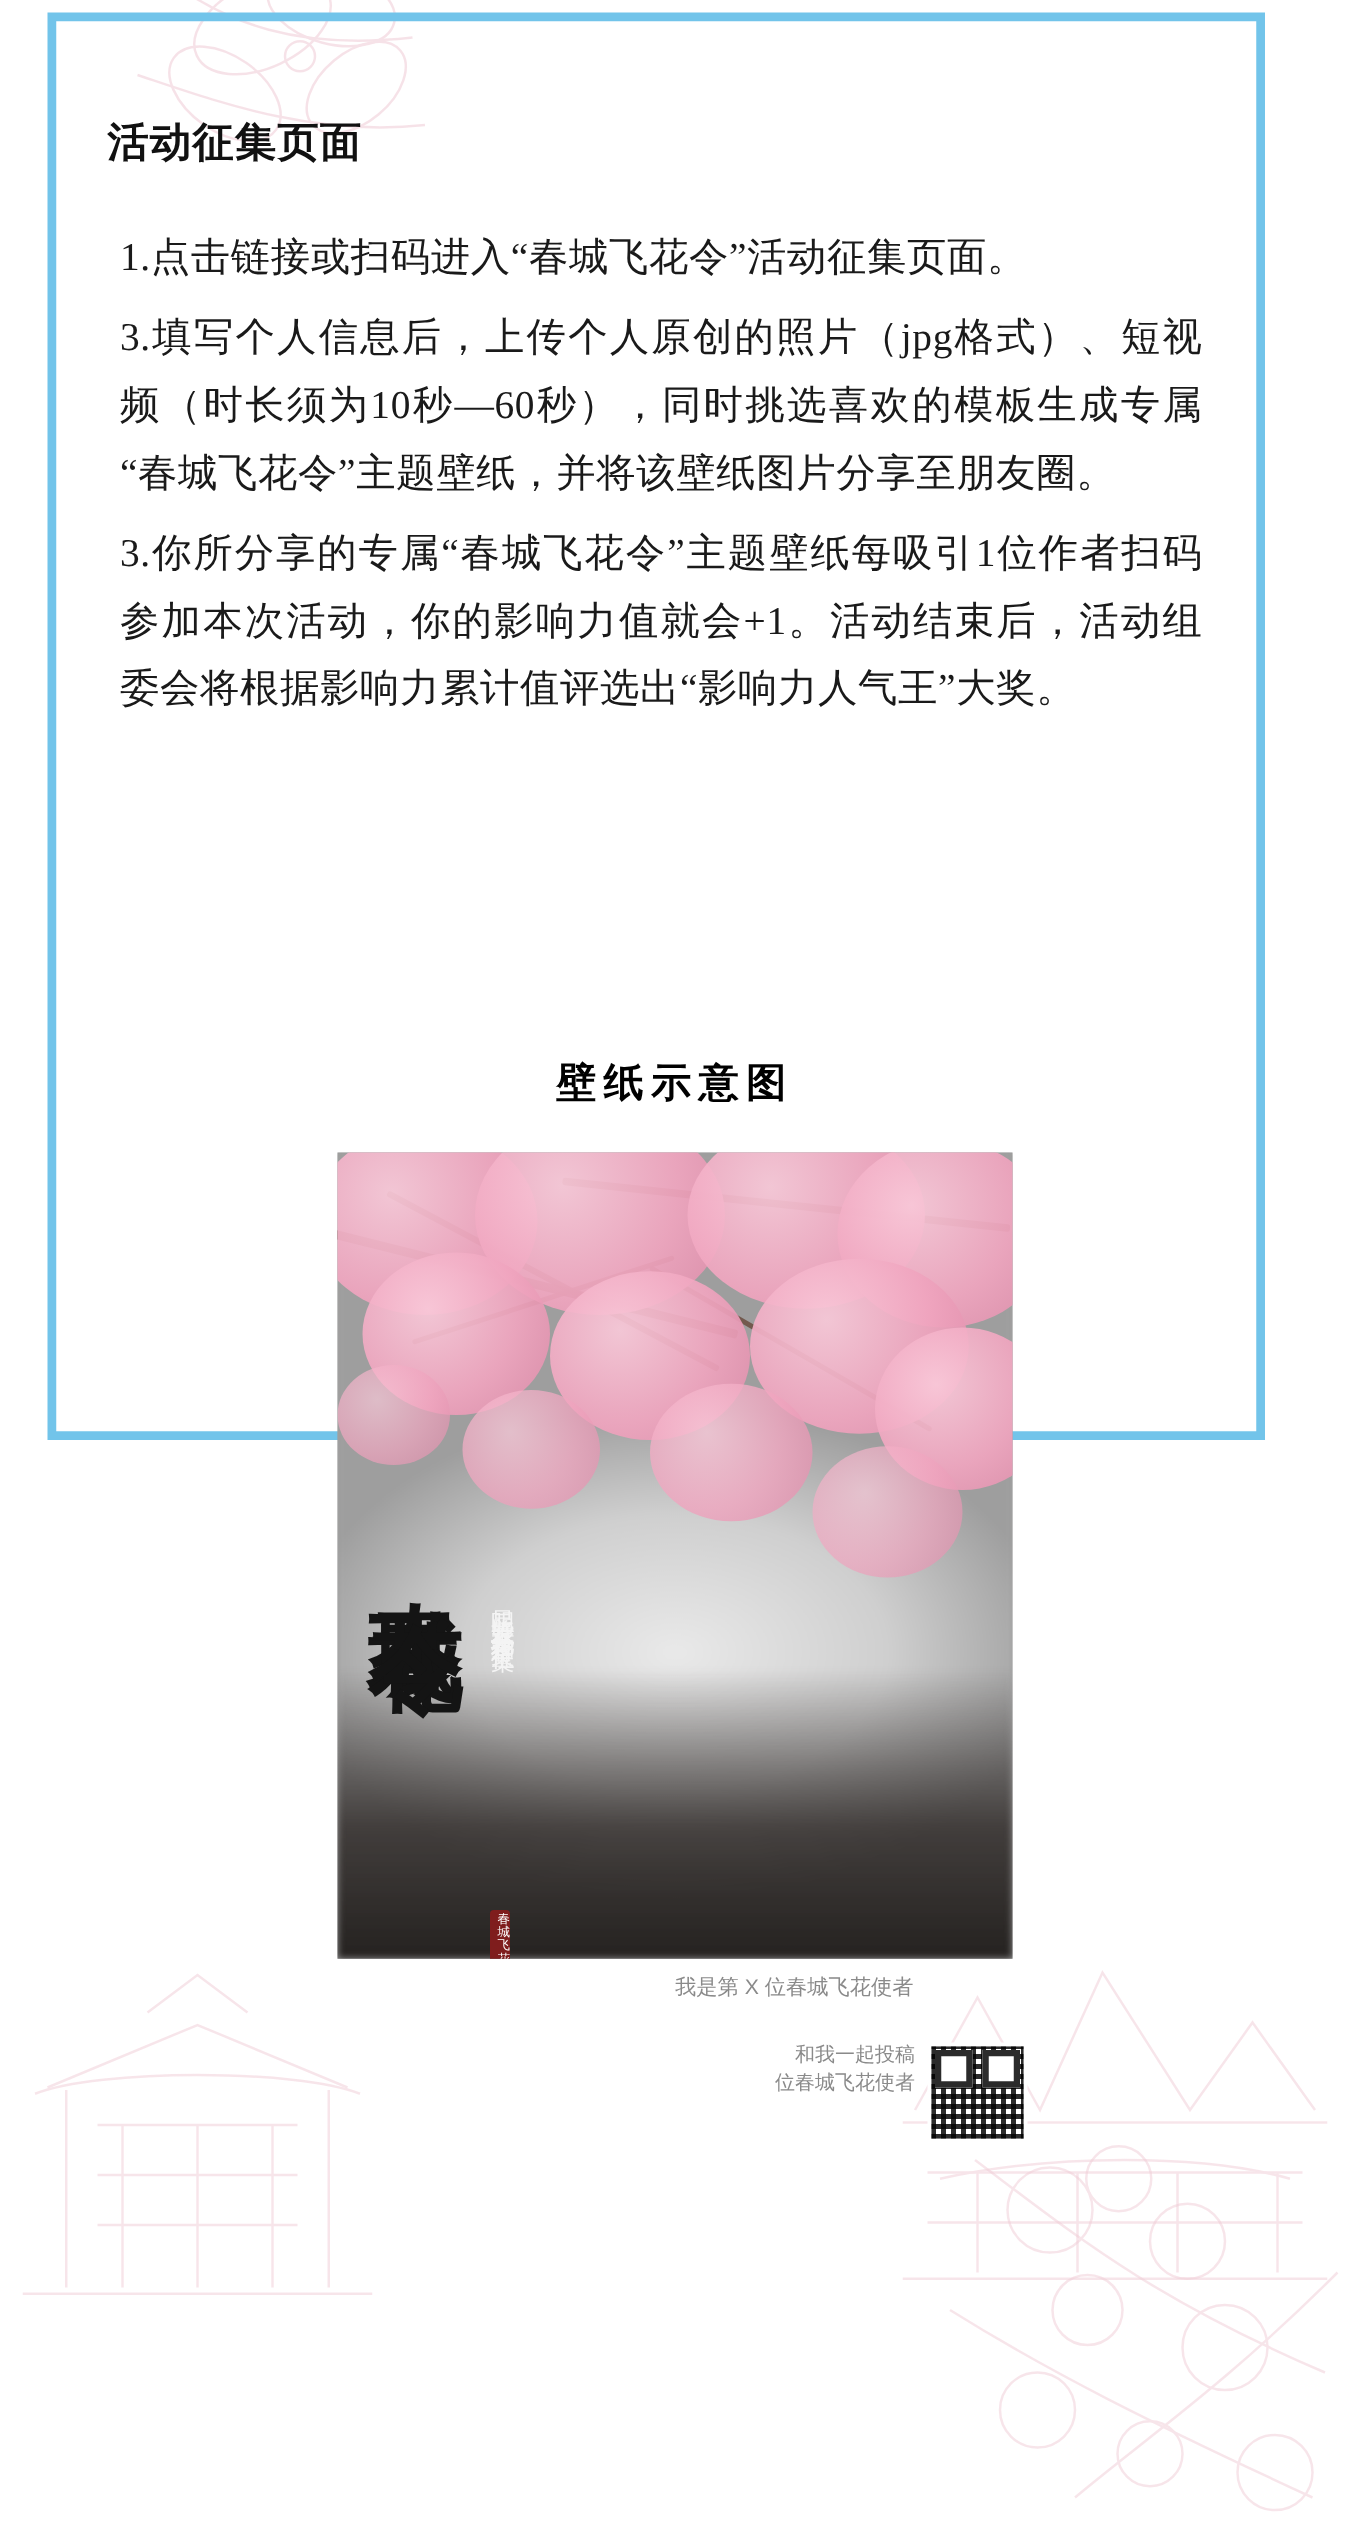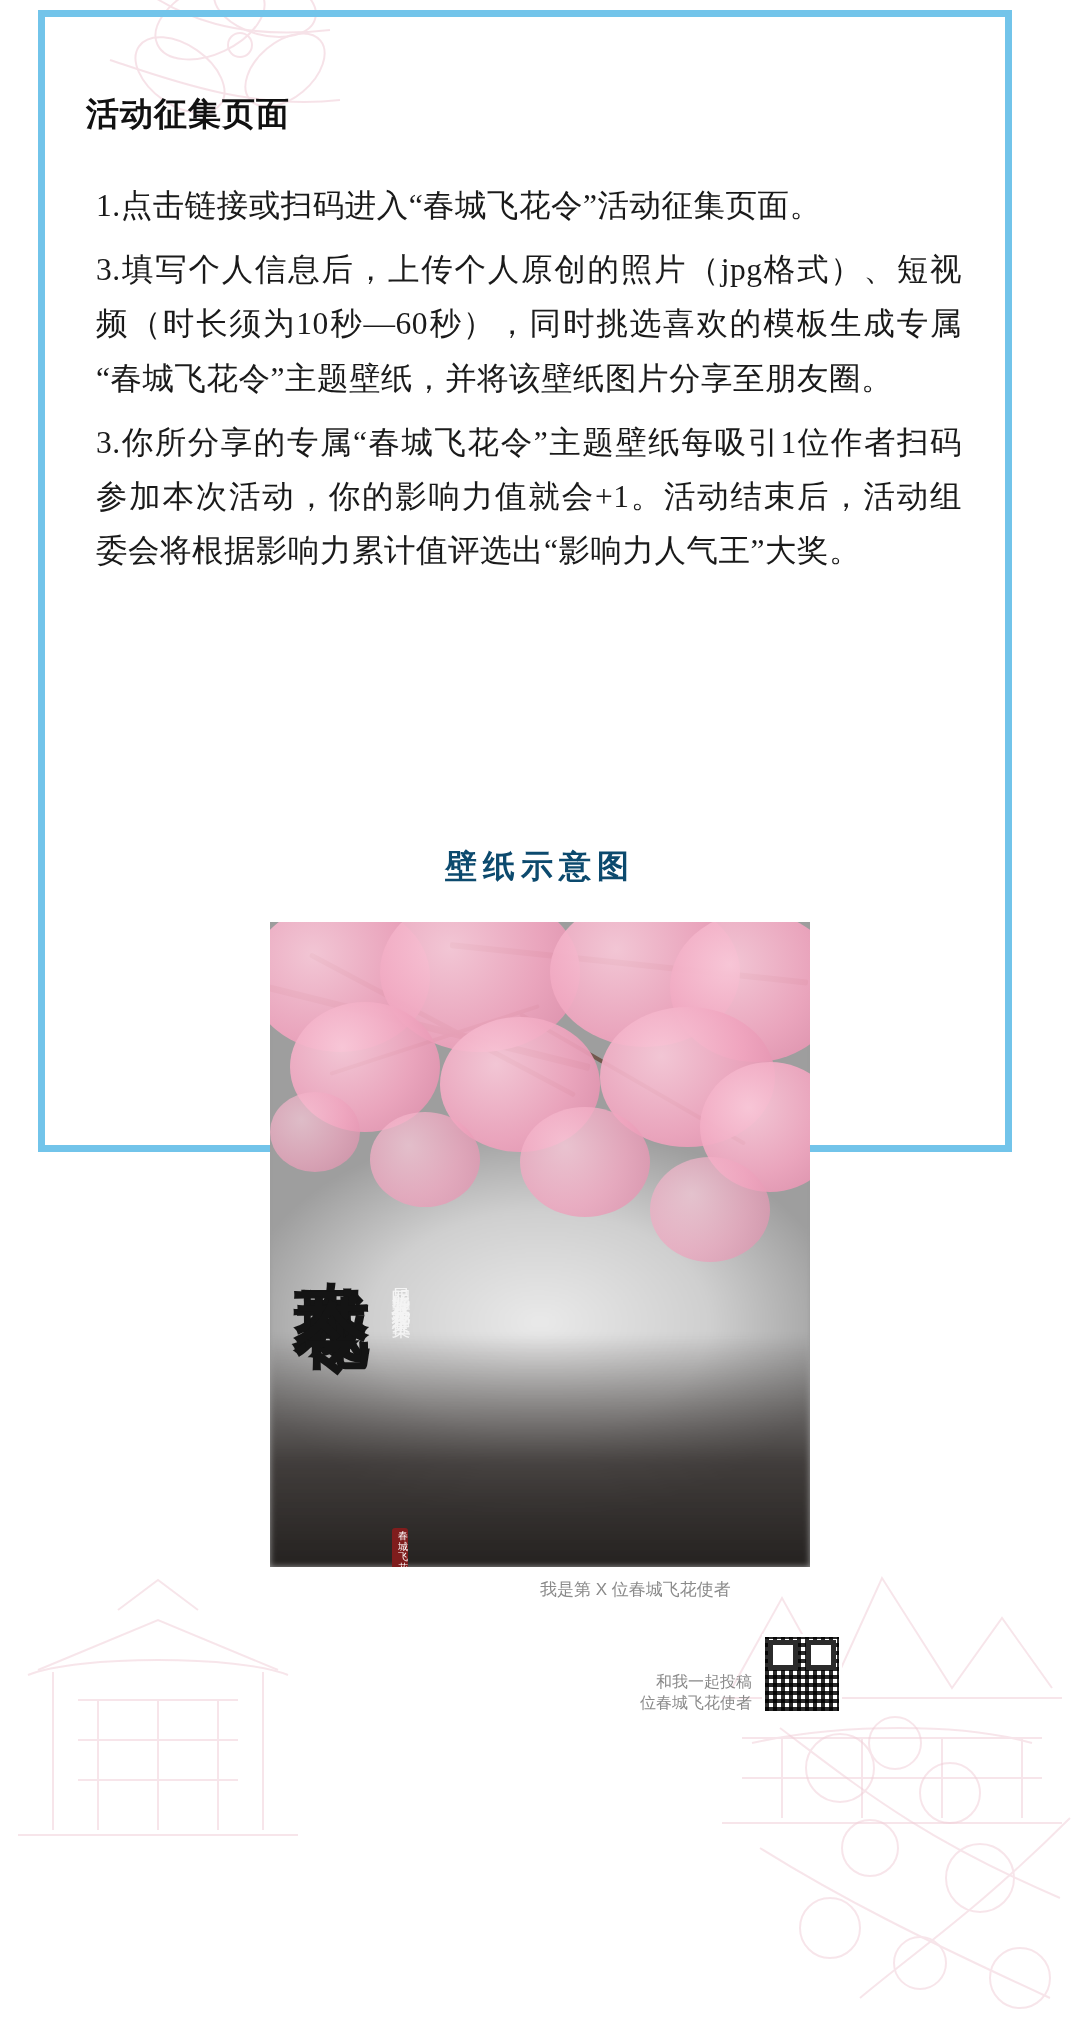--- a/index.html
+++ b/index.html
@@ -58,21 +58,21 @@
 
   
   .demo-title{
     position:absolute;
     left:0;right:0;top:845px;
     text-align:center;
     font-family:"Liberation Serif", serif;
     font-weight:bold;
     font-size:32px;
     letter-spacing:6px;
-    color:#0c4a6e;
+    color:#000000;
   }
 
   .poster-wrap{
     position:absolute;
     left:270px;top:922px;
     width:540px;height:645px;
   }
   .poster{
     position:absolute;inset:0;
     overflow:hidden;
@@ -133,22 +133,22 @@
 
   .caption{
     position:absolute;
     left:540px;top:1578px;
     width:300px;text-align:left;
     font-size:17px;color:#8a8a8a;
     font-family:"Liberation Sans", sans-serif;
   }
 
   .qr-block{
-    position:absolute;left:640px;top:1634px;
-    display:flex;align-items:flex-end;gap:10px;
+    position:absolute;left:620px;top:1634px;
+    display:flex;align-items:flex-start;gap:10px;
   }
   .qr-text{
     font-size:16px;color:#8a8a8a;line-height:1.35;text-align:right;
     font-family:"Liberation Sans", sans-serif;
   }
   .qr{
     width:74px;height:74px;
     background:
       repeating-linear-gradient(90deg,#2b2b2b 0 4px,#fff 4px 8px),
       repeating-linear-gradient(0deg,#2b2b2b 0 4px,#fff 4px 8px);

